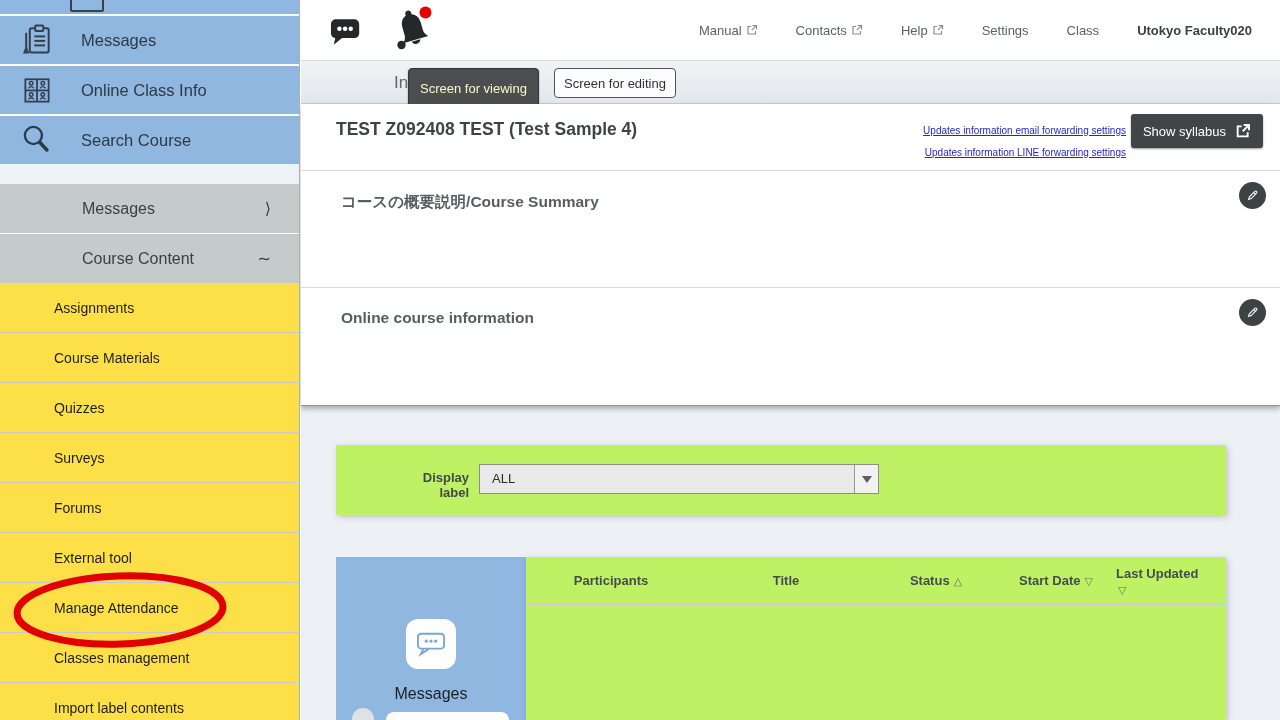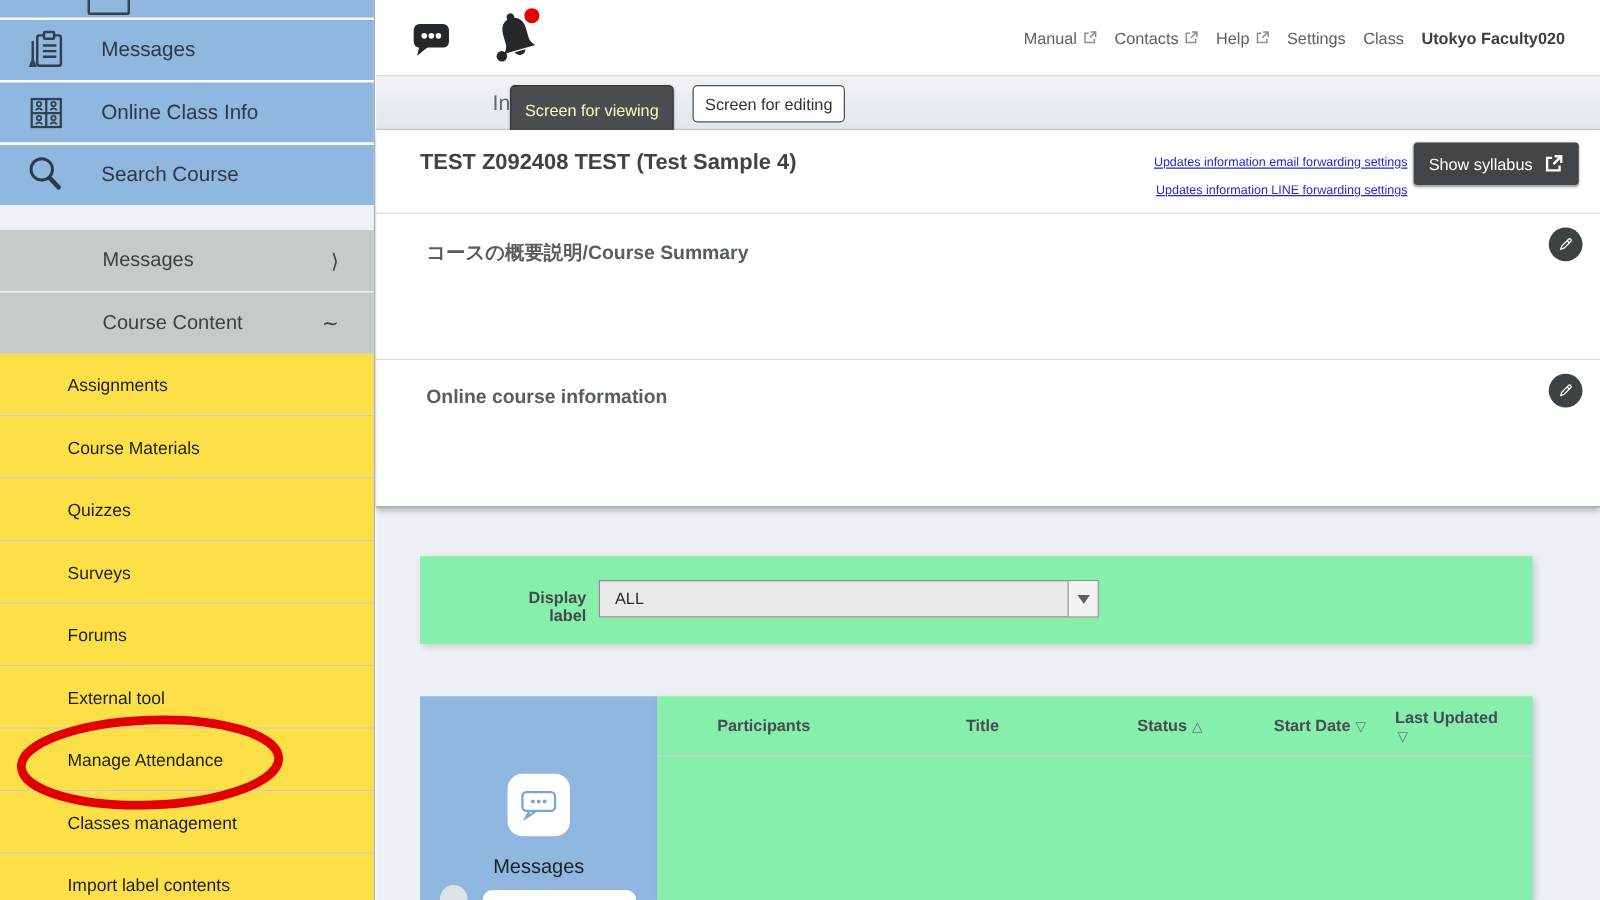--- a/index.html
+++ b/index.html
@@ -27,21 +27,21 @@
   .sb-item .lbl { margin-left:54px; font-size:14px; color:#1e1e1e; }
 
   .red-ellipse { position:absolute; left:8px; top:568px; width:224px; height:84px; z-index:6; pointer-events:none; }
 
   
   .main { position:absolute; left:301px; top:0; width:979px; height:720px; background:#edf1f6; }
 
   .topbar { position:absolute; left:0; top:0; width:100%; height:60px; background:#fff; }
   .topbar .chat { position:absolute; left:29px; top:17px; }
   .topbar .bell { position:absolute; left:92px; top:4px; }
-  .topnav { position:absolute; right:28px; top:0; height:60px; display:flex; align-items:center; gap:14px; }
+  .topnav { position:absolute; right:28px; top:0; height:60px; display:flex; align-items:center; gap:38px; }
   .topnav .nav-link { display:flex; align-items:center; gap:4px; font-size:13px; color:#5c6166; cursor:pointer; }
   .topnav .user { font-size:13px; font-weight:bold; color:#3c4043; }
 
   .tabbar { position:absolute; left:0; top:60px; width:100%; height:44px;
     background:linear-gradient(#f0f3f6,#e2e7ec); border-top:1px solid #d7dbdf; border-bottom:1px solid #c7ccd1; }
   .tabbar .role { position:absolute; left:45px; top:0; height:44px; display:flex; align-items:center;
     font-size:17px; color:#63676b;margin-left:48px; }
   .tab-dark { position:absolute; left:107px; top:7px; width:131px; height:40px; background:#4a4e51;
     border:1px solid #323639; border-radius:4px; color:#fef9c3; font-size:13px;
     display:flex; align-items:center; justify-content:center; cursor:pointer; box-shadow:0 1px 2px rgba(0,0,0,.35); }
@@ -55,21 +55,21 @@
   .fw-links { position:absolute; right:154px; top:16px; text-align:right; line-height:22px; }
   .fw-links a { font-size:10px; color:#2727cf; text-decoration:underline; cursor:pointer; display:block; }
   .syllabus-btn { position:absolute; right:17px; top:10px; width:132px; height:34px; background:#414548;
     border-radius:3px; color:#fff; font-size:13px; display:flex; align-items:center; justify-content:center;
     gap:9px; cursor:pointer; box-shadow:0 1px 2px rgba(0,0,0,.4); }
   .sec-divider { position:absolute; left:0; width:100%; border-top:1px solid #dcdcdc; }
   .sec-heading { position:absolute; left:40px; font-size:15.5px; font-weight:bold; color:#585d61;text-align:center; }
   .edit-btn { position:absolute; right:14px; width:27px; height:27px; border-radius:50%;
     background:#3d4245; display:flex; align-items:center; justify-content:center; cursor:pointer; }
 
-  .card { position:absolute; background:#86efac; box-shadow:2px 2px 6px rgba(100,110,125,.35); }
+  .card { position:absolute; background:#bef264; box-shadow:2px 2px 6px rgba(100,110,125,.35); }
   .filter-card { left:35px; top:445px; width:890px; height:70px; }
   .filter-row { position:absolute; left:0; top:19px; width:100%; height:30px; }
   .filter-label { position:absolute; left:55px; width:78px; top:6px; font-size:13px; font-weight:bold;
     color:#43484c; text-align:right; }
   .select { position:absolute; left:143px; top:0; width:400px; height:30px; background:#e9e9e9;
     border:1px solid #8d8d8d; cursor:pointer; }
   .select .val { position:absolute; left:12px; top:0; line-height:28px; font-size:13px; color:#2a2a2a; }
   .select .arrow-box { position:absolute; right:0; top:0; bottom:0; width:24px; background:#f2f2f2;
     border-left:1px solid #979797; display:flex; align-items:center; justify-content:center; }
   .select .arrow-box .tri { width:0; height:0; border-left:5px solid transparent;

